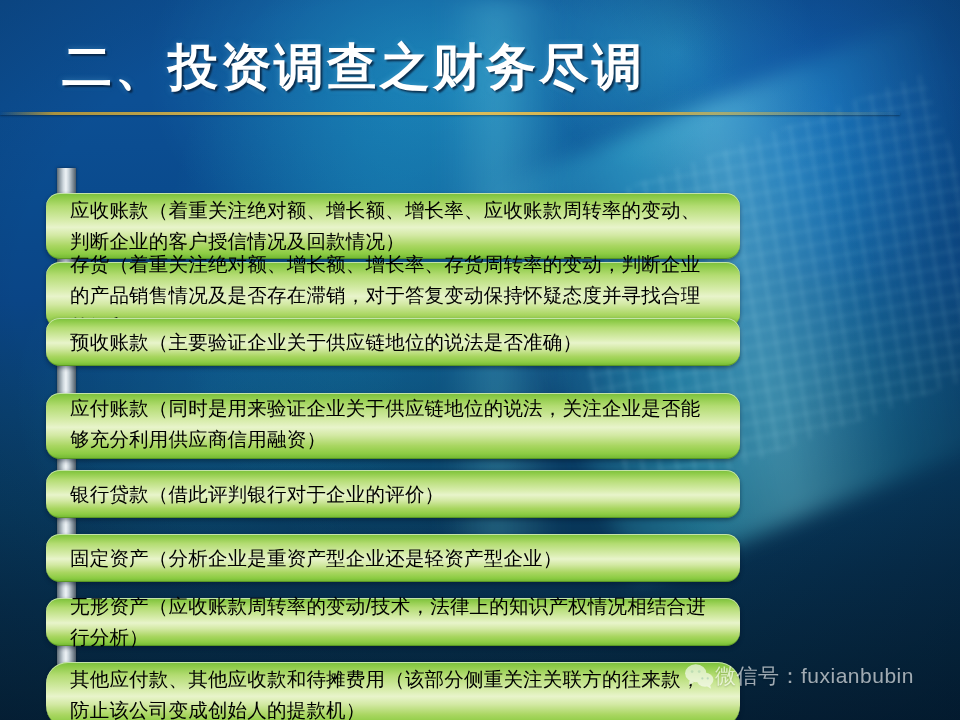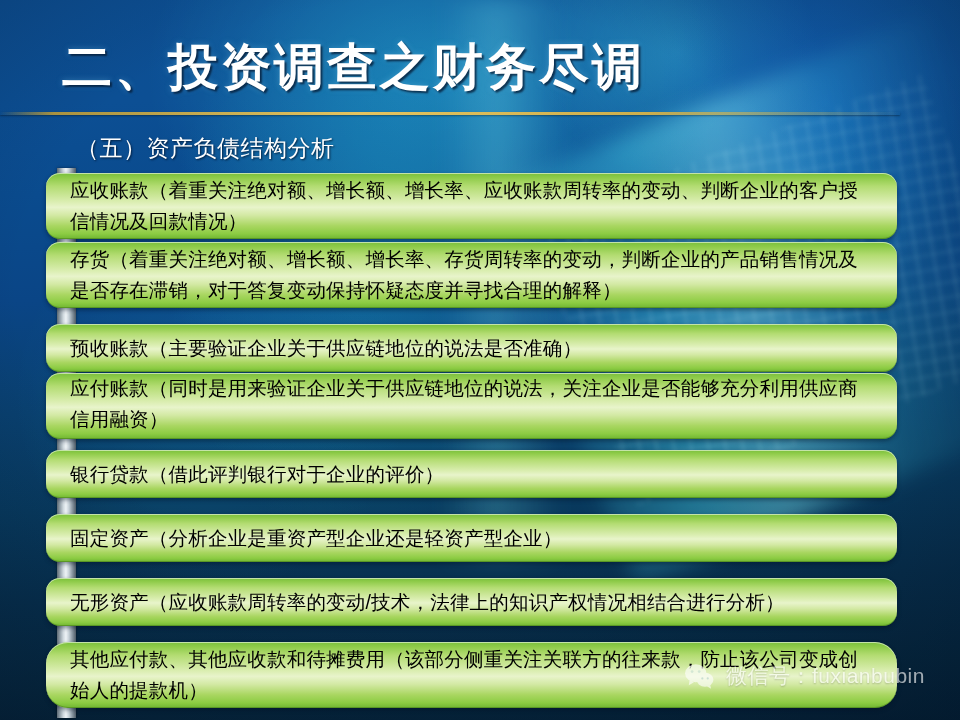--- a/index.html
+++ b/index.html
@@ -116,51 +116,51 @@
       #5c6a74 0%, #8e9ba4 14%, #cfd8de 33%,
       #eef3f6 47%, #c9d3da 62%, #8c99a3 80%, #4e5b66 100%);
     box-shadow:0 0 3px rgba(0,0,0,.45);
   }
 
   
   .boxes { position:absolute; left:0; top:0; width:960px; height:720px; }
   .gbox {
     position:absolute;
     left:46px;
-    width:851px;
+    width:694px;
     border-radius:14px;
     background:linear-gradient(180deg,
       #79bf3c 0%,
       #8ecb49 7%,
       #b3dc72 20%,
       #dbeeb2 44%,
       #e8f4cb 52%,
       #d3e9a4 64%,
       #a9d661 80%,
       #8ccc43 92%,
       #6fb531 100%);
     box-shadow:
       0 2px 4px rgba(0,15,35,.45),
       inset 0 1px 0 rgba(255,255,255,.55),
       inset 0 -1px 0 rgba(60,110,20,.45);
     padding:6px 20px 6px 24px;
-    display:flex; align-items:center;
+    display:flex; align-items:center;margin-top:20px;
   }
   .gbox-text {
     font-size:19.5px;
     line-height:31px;
     color:#000000;
     letter-spacing:.2px;
     width:100%;
   }
 
   
   .watermark {
     position:absolute; left:684px; top:662px;
-    display:flex; align-items:center; gap:12px;
+    display:flex; align-items:center; gap:1px;
     opacity:.62;
     pointer-events:none;
   }
   .wm-logo { width:30px; height:26px; position:relative; }
   .wm-text {
     font-size:21px; color:#ffffff; letter-spacing:.5px;
     text-shadow:0 1px 2px rgba(0,0,0,.35);
     white-space:nowrap;
   }
 </style>
@@ -172,32 +172,31 @@
   <div class="bg-base"></div>
   <div class="bg-teal-sweep"></div>
   <div class="bg-rightglow"></div>
   <div class="bg-laptop"></div>
   <div class="bg-keys"></div>
   <div class="bg-streak"></div>
   <div class="bg-vignette"></div>
 
   <div class="title">二、投资调查之财务尽调</div>
   <div class="divider"></div>
-  <div class="subtitle">（五）资产负债结构分析</div>
 
   <div class="pole"></div>
 
   <div class="boxes" id="boxes">
       <div class="gbox" style="top: 173px; height: 66px;">
         <div class="gbox-text">应收账款（着重关注绝对额、增长额、增长率、应收账款周转率的变动、判断企业的客户授信情况及回款情况）</div>
       </div>
       <div class="gbox" style="top: 242px; height: 66px;">
         <div class="gbox-text">存货（着重关注绝对额、增长额、增长率、存货周转率的变动，判断企业的产品销售情况及是否存在滞销，对于答复变动保持怀疑态度并寻找合理的解释）</div>
       </div>
-      <div class="gbox" style="top: 324px; height: 48px;">
+      <div class="gbox" style="top: 298px; height: 48px;">
         <div class="gbox-text">预收账款（主要验证企业关于供应链地位的说法是否准确）</div>
       </div>
       <div class="gbox" style="top: 373px; height: 66px; font-family: Liberation Mono, monospace;">
         <div class="gbox-text">应付账款（同时是用来验证企业关于供应链地位的说法，关注企业是否能够充分利用供应商信用融资）</div>
       </div>
       <div class="gbox" style="top: 450px; height: 48px;">
         <div class="gbox-text">银行贷款（借此评判银行对于企业的评价）</div>
       </div>
       <div class="gbox" style="top: 514px; height: 48px;">
         <div class="gbox-text">固定资产（分析企业是重资产型企业还是轻资产型企业）</div>

